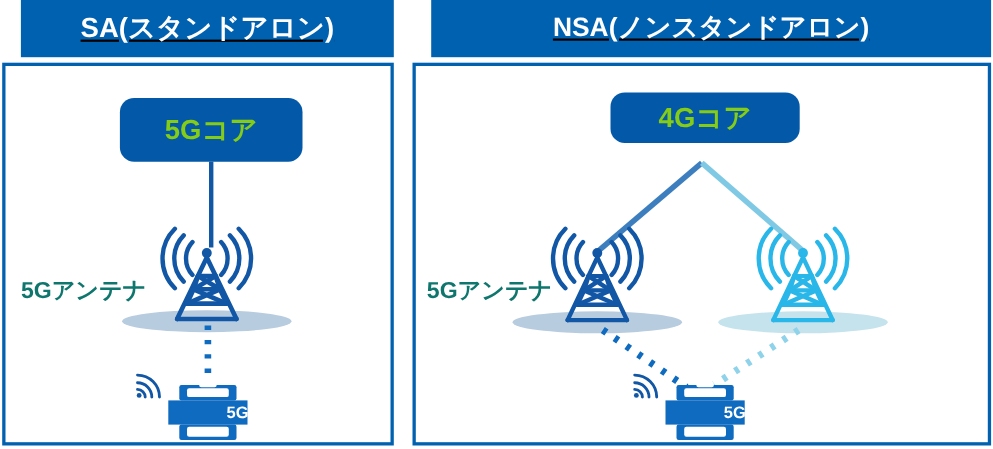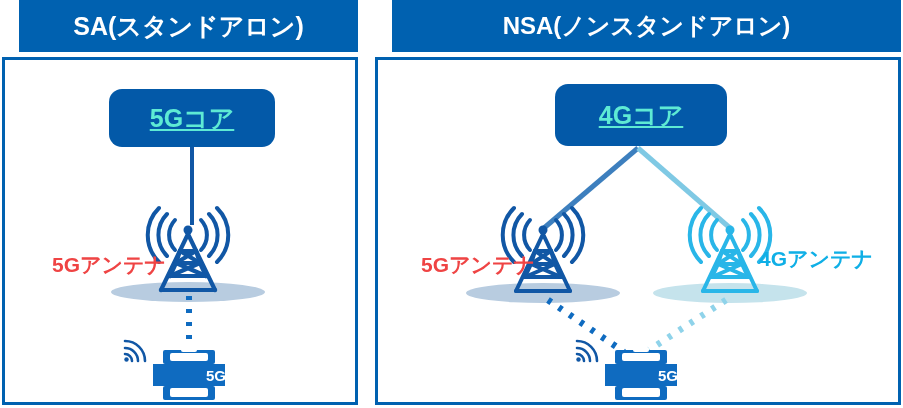--- a/index.html
+++ b/index.html
@@ -11,55 +11,54 @@
   }
   .stage { position:relative; width:903px; height:408px; }
 
   .panel { position:absolute; top:0; }
   .panel.sa  { left:2px;   width:356px; }
   .panel.nsa { left:375px; width:526px; }
 
   .panel-header {
     position:absolute; top:0; left:17px; right:0; height:52px;
     background:#0061B0;
-    display:flex; align-items:center; justify-content:center;
+    display:flex; align-items:center; justify-content:center;text-decoration:underline;
   }
   .panel-header .title {
     color:#ffffff; font-weight:bold; font-size:25px; letter-spacing:0px;
     line-height:1; white-space:nowrap;
   }
   .panel.nsa .panel-header .title { font-size:24px; }
 
   .panel-body {
     position:absolute; top:57px; left:0; right:0; height:348px;
     border:3px solid #0061B0; background:#ffffff;
   }
 
   .core-box {
     position:absolute;
     background:#0359A8;
     border-radius:13px;
     display:flex; align-items:center; justify-content:center;
   }
   .core-box .core-label {
-    color:#5eead4; font-weight:bold; font-size:25px; line-height:1;
+    color:#84cc16; font-weight:bold; font-size:25px; line-height:1;
     white-space:nowrap;
-    text-decoration:underline;
   }
 
   
   .sa-core  { left:104px; top:29px; width:166px; height:58px; }
   
-  .nsa-core { left:177px; top:24px; width:172px; height:62px; }
+  .nsa-core { left:177px; top:24px; width:172px; height:46px; }
 
   .ant-label {
     position:absolute; font-weight:bold; font-size:21px; line-height:1;
     white-space:nowrap;
   }
-  .ant-label.dark  { color:#ef4444;margin-left:33px; }
+  .ant-label.dark  { color:#0f766e; }
   .ant-label.light { color:#0FAFE6; }
 
   .dev-label {
     position:absolute; color:#ffffff; font-weight:bold; font-size:15px;
     line-height:1; white-space:nowrap; z-index:5;margin-left:34px;
   }
 
   svg { position:absolute; top:0; left:0; overflow:visible; }
   .layer { position:absolute; top:0; left:0; width:100%; height:100%; }
 </style>
@@ -208,21 +207,20 @@
           <rect x="227" y="304" width="72" height="22"></rect>
           <rect x="237" y="326" width="52" height="14" rx="2"></rect>
           <rect x="244" y="293" width="38" height="8" rx="2" fill="#ffffff"></rect>
           <rect x="244" y="328" width="38" height="9" rx="2" fill="#ffffff"></rect>
           <rect x="255" y="287" width="16" height="5" rx="2" fill="#ffffff"></rect>
         </g>
       </svg>
 
       <span class="ant-label dark" style="left:10px; top:194px;">5Gアンテナ</span>
 
-      <span class="ant-label light" style="left:381px; top:188px;">4Gアンテナ</span>
 
       <span class="dev-label" style="left:246px; top:308px;">5G</span>
 
       <div class="core-box nsa-core">
         <span class="core-label">4Gコア</span>
       </div>
     </div>
   </div>
 
 </div>

